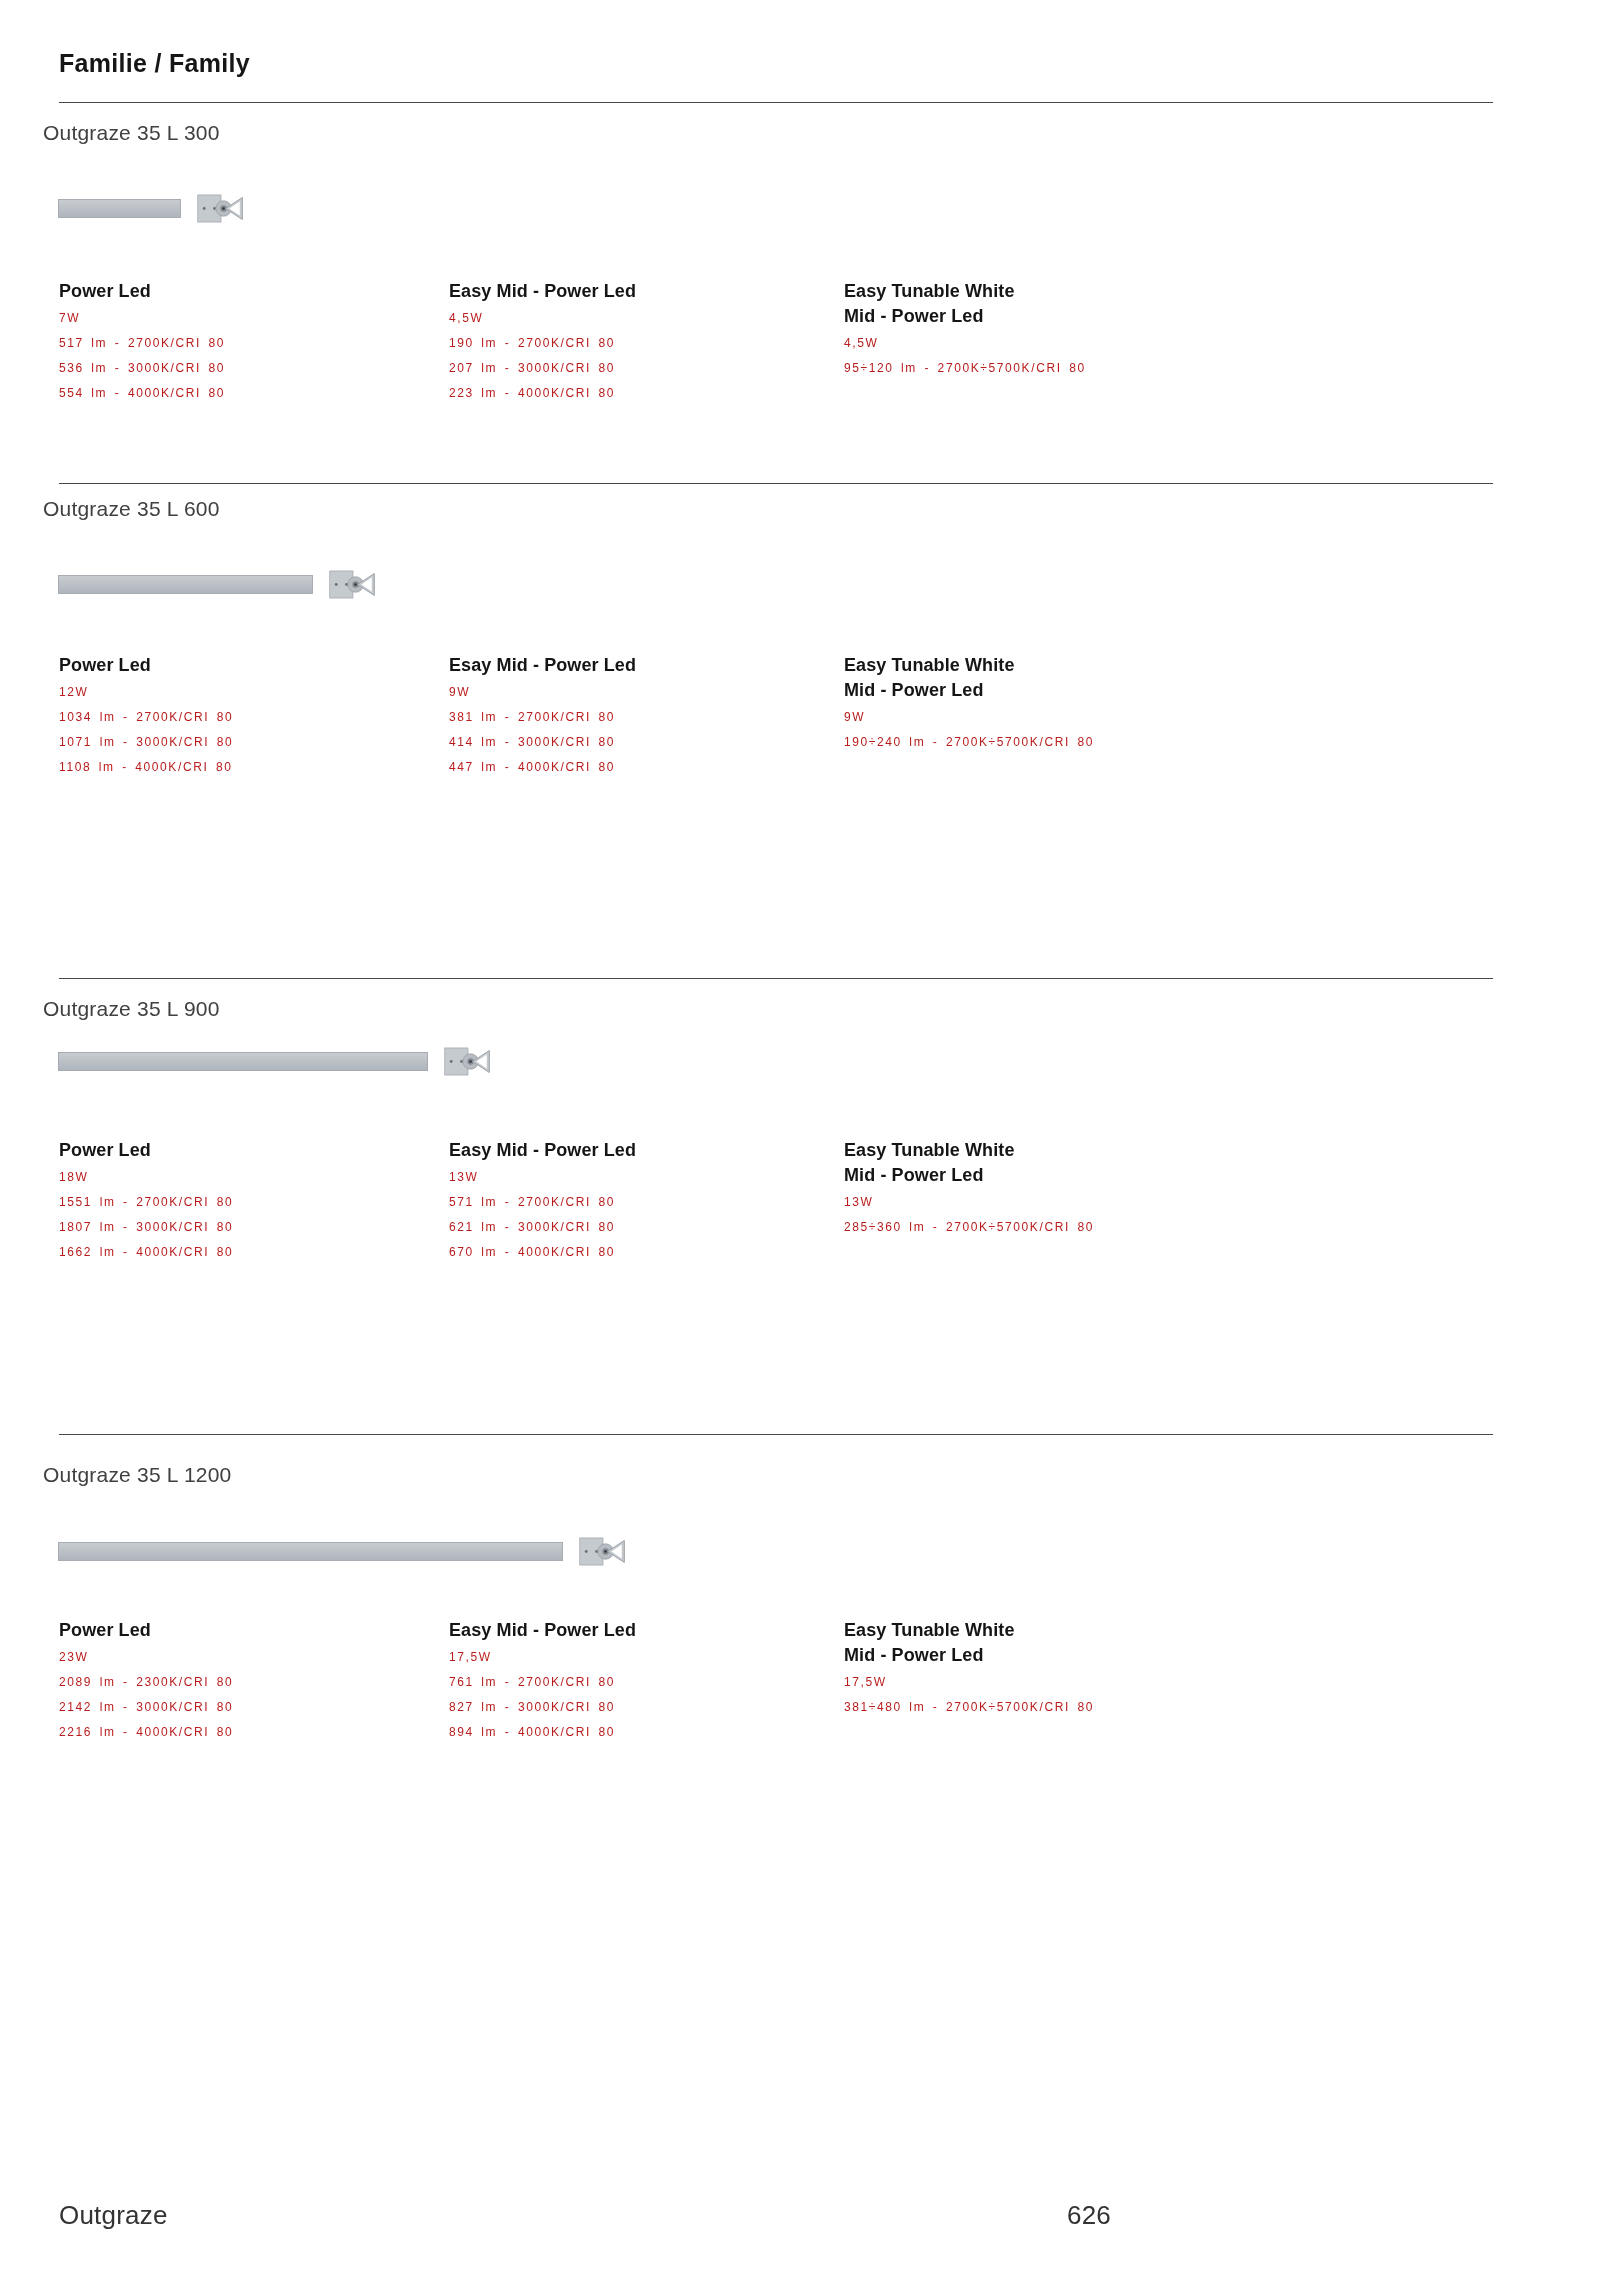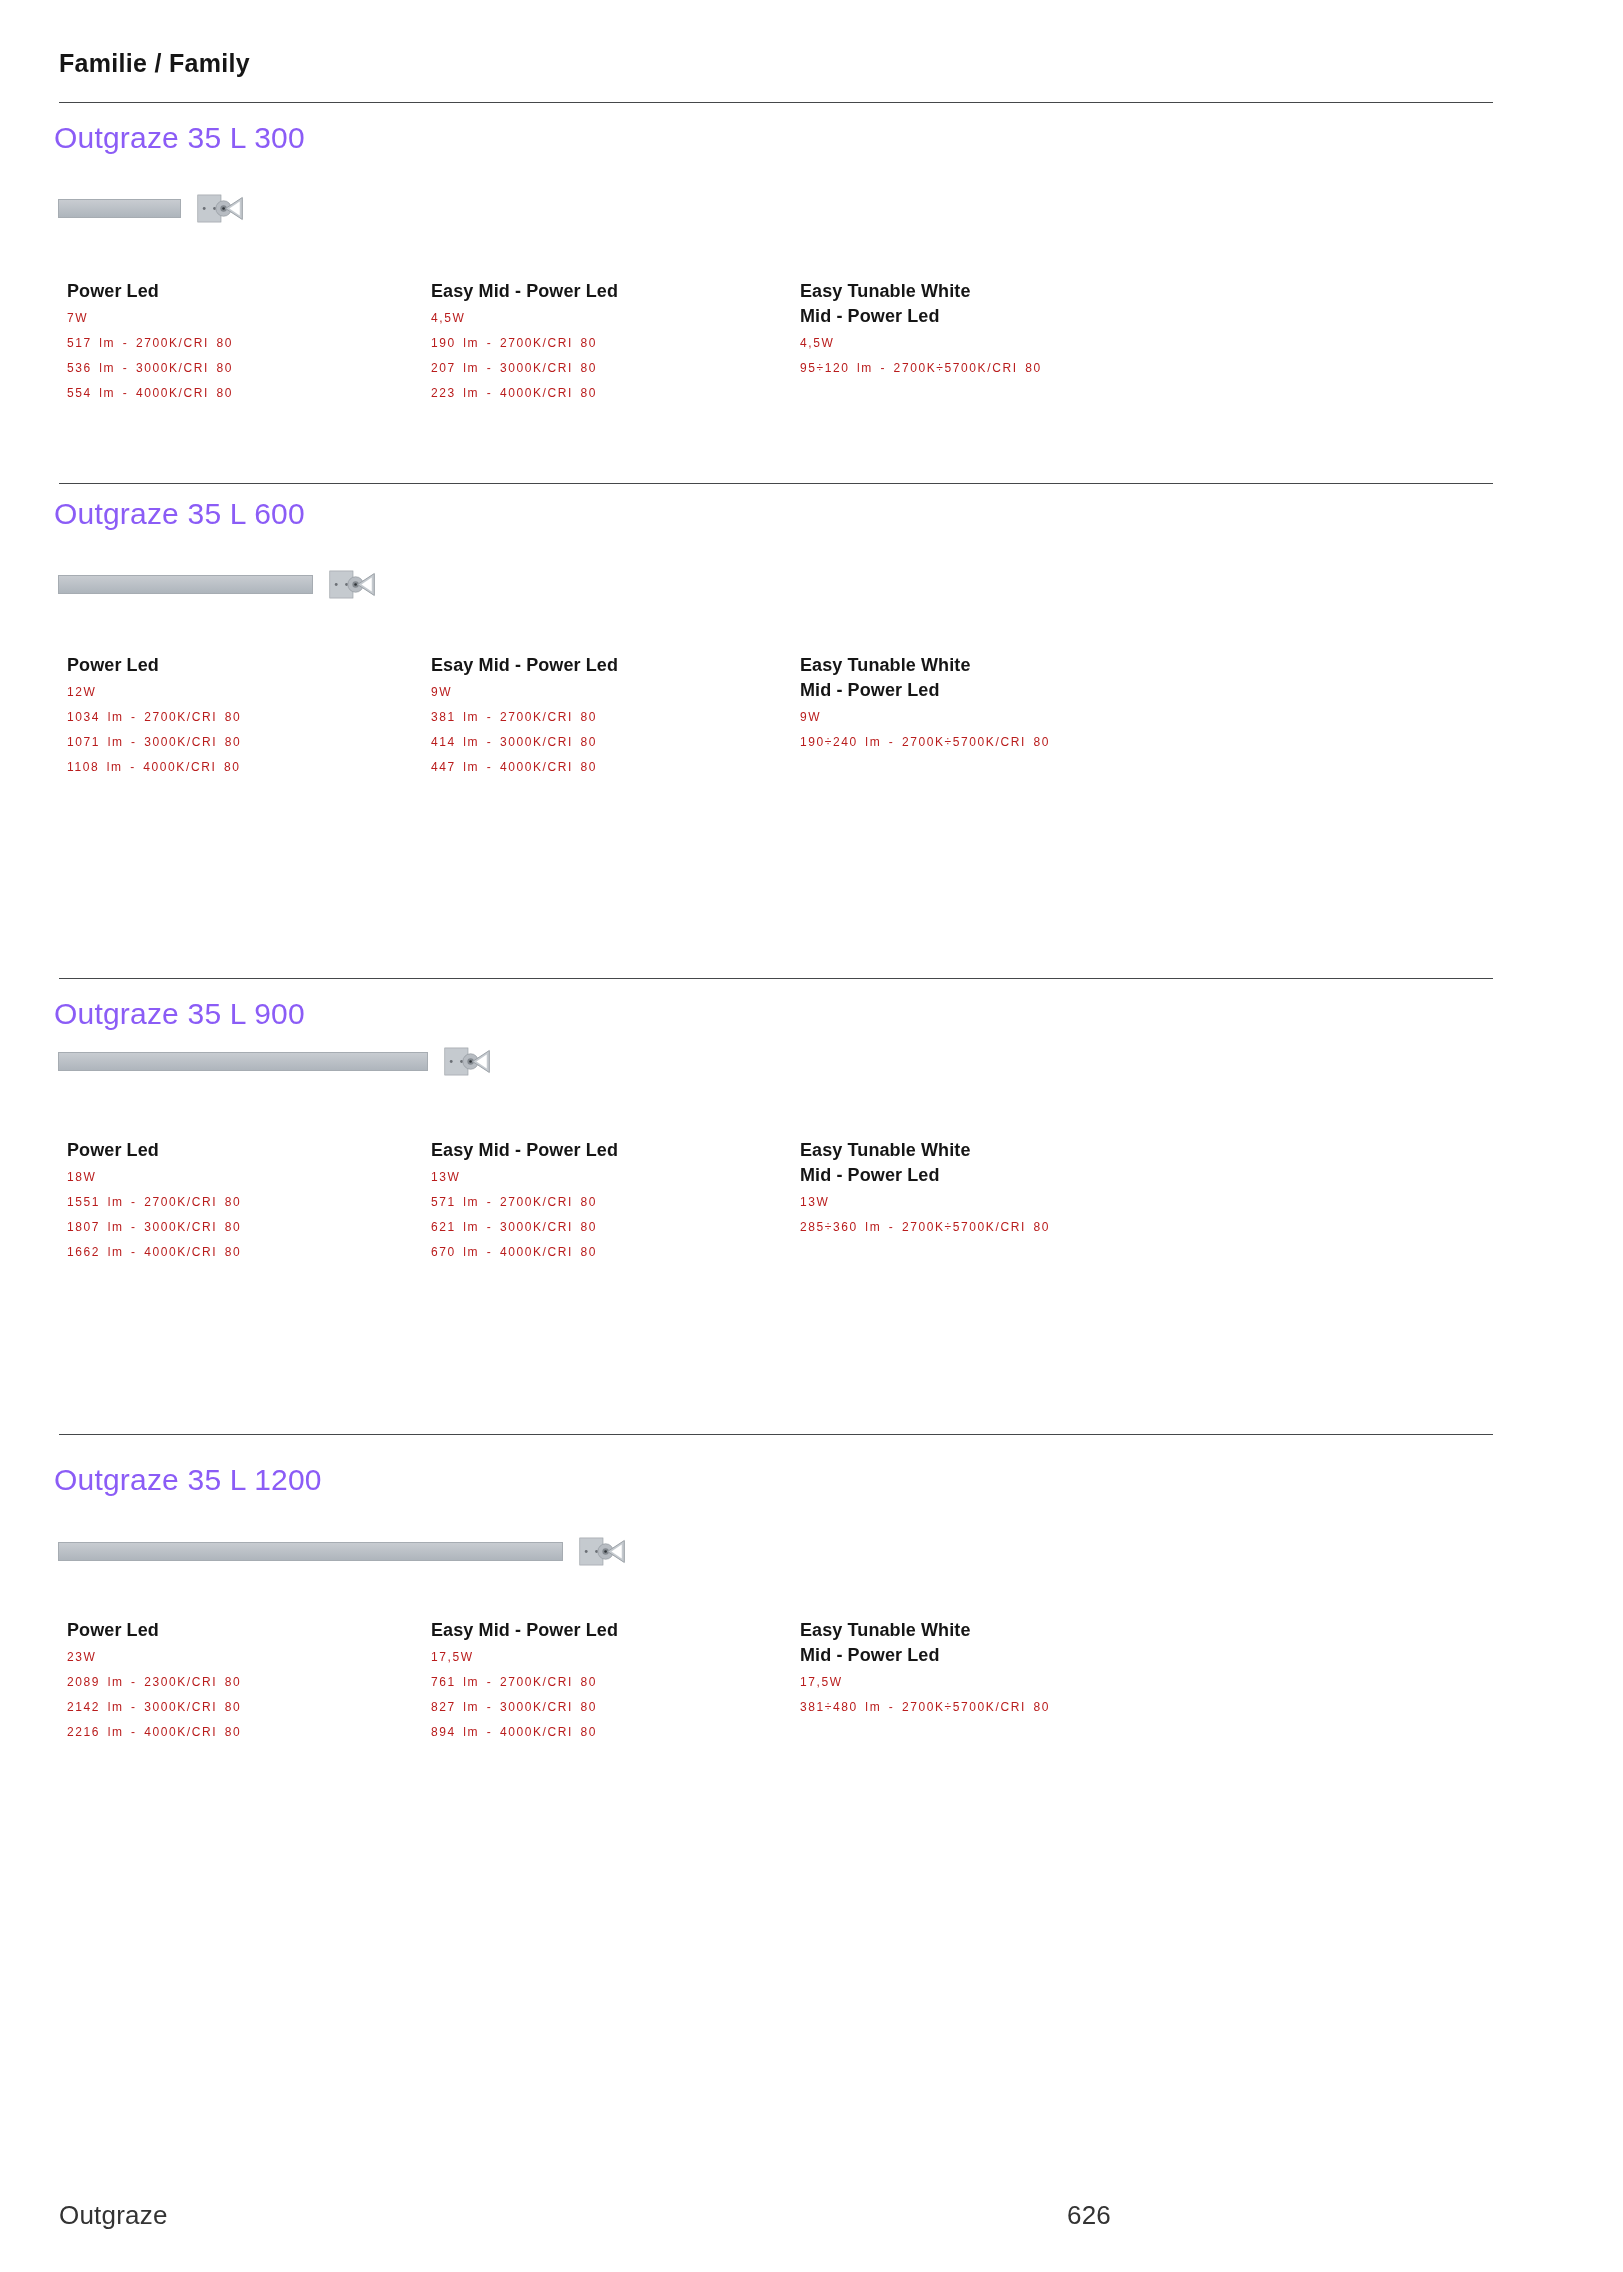--- a/index.html
+++ b/index.html
@@ -12,43 +12,43 @@
   }
   .abs{position:absolute;}
   .page-title{
     left:59px;top:49px;
     font-size:25px;font-weight:bold;color:#161616;letter-spacing:0.3px;
   }
   .rule{
     left:59px;width:1434px;height:1.3px;background:#45484a;
   }
   .section-title{
-    left:54px;
-    font-size:30px;font-weight:normal;color:#8b5cf6;letter-spacing:0.2px;
+    left:43px;
+    font-size:21px;font-weight:normal;color:#404040;letter-spacing:0.2px;
     margin:0;
   }
   .product-visual{
     left:58px;height:31px;display:flex;align-items:center;
   }
   .bar{
     position:relative;height:19.5px;
     background:linear-gradient(#c8ccd1,#aeb5bc);
     border:0.6px solid #a6acb2;box-sizing:border-box;
   }
   .tab{
     position:absolute;top:-4.5px;width:27px;height:27px;
     background:linear-gradient(#cdd1d6,#b9bfc5);
     border:0.6px solid #adb2b8;box-sizing:border-box;z-index:-1;
   }
   .tab.t-left{left:9px;}
   .tab.t-right{right:7.8px;}
   .bracket{margin-left:15.6px;flex:0 0 auto;}
   .specs{
-    left:67px;
-    display:grid;grid-template-columns:364px 369px 1fr;
+    left:59px;
+    display:grid;grid-template-columns:364px 369px 1fr;gap:26px;
   }
   .spec-col{}
   .spec-h span{
     display:block;
     font-size:18px;font-weight:bold;color:#151515;
     line-height:25px;letter-spacing:0.1px;
   }
   .spec-line{
     display:block;
     font-size:12px;color:#b91c1c;

